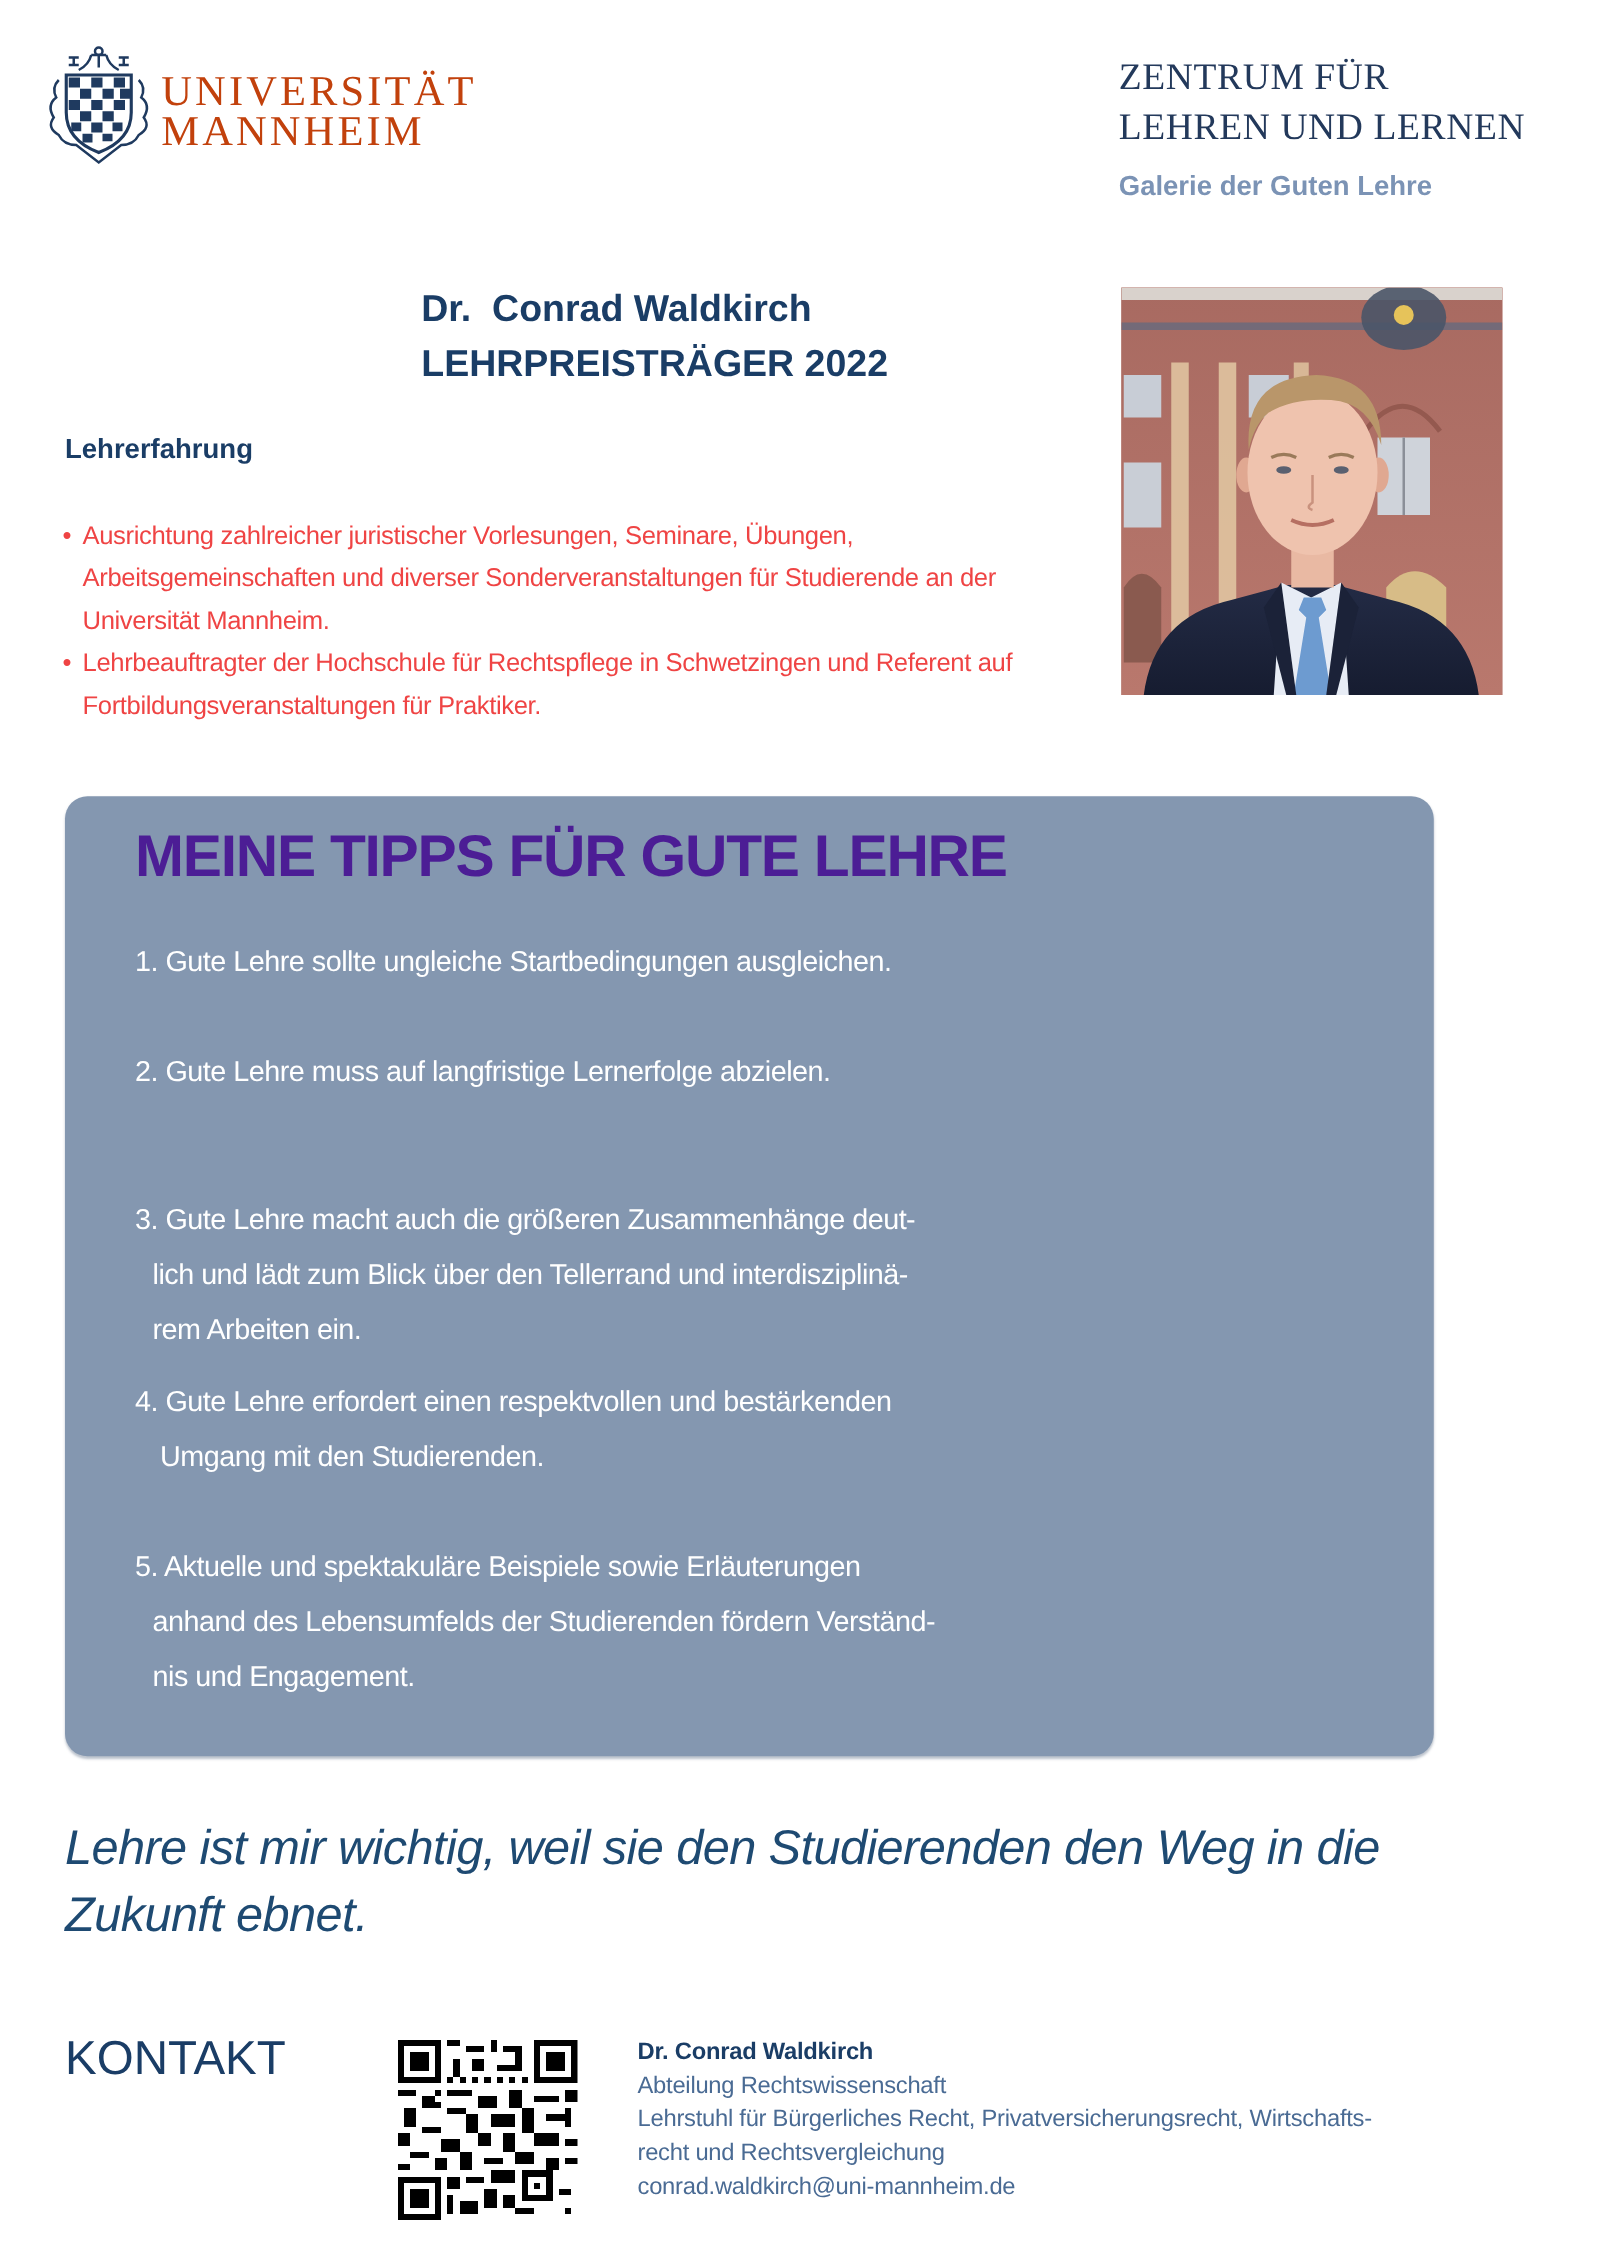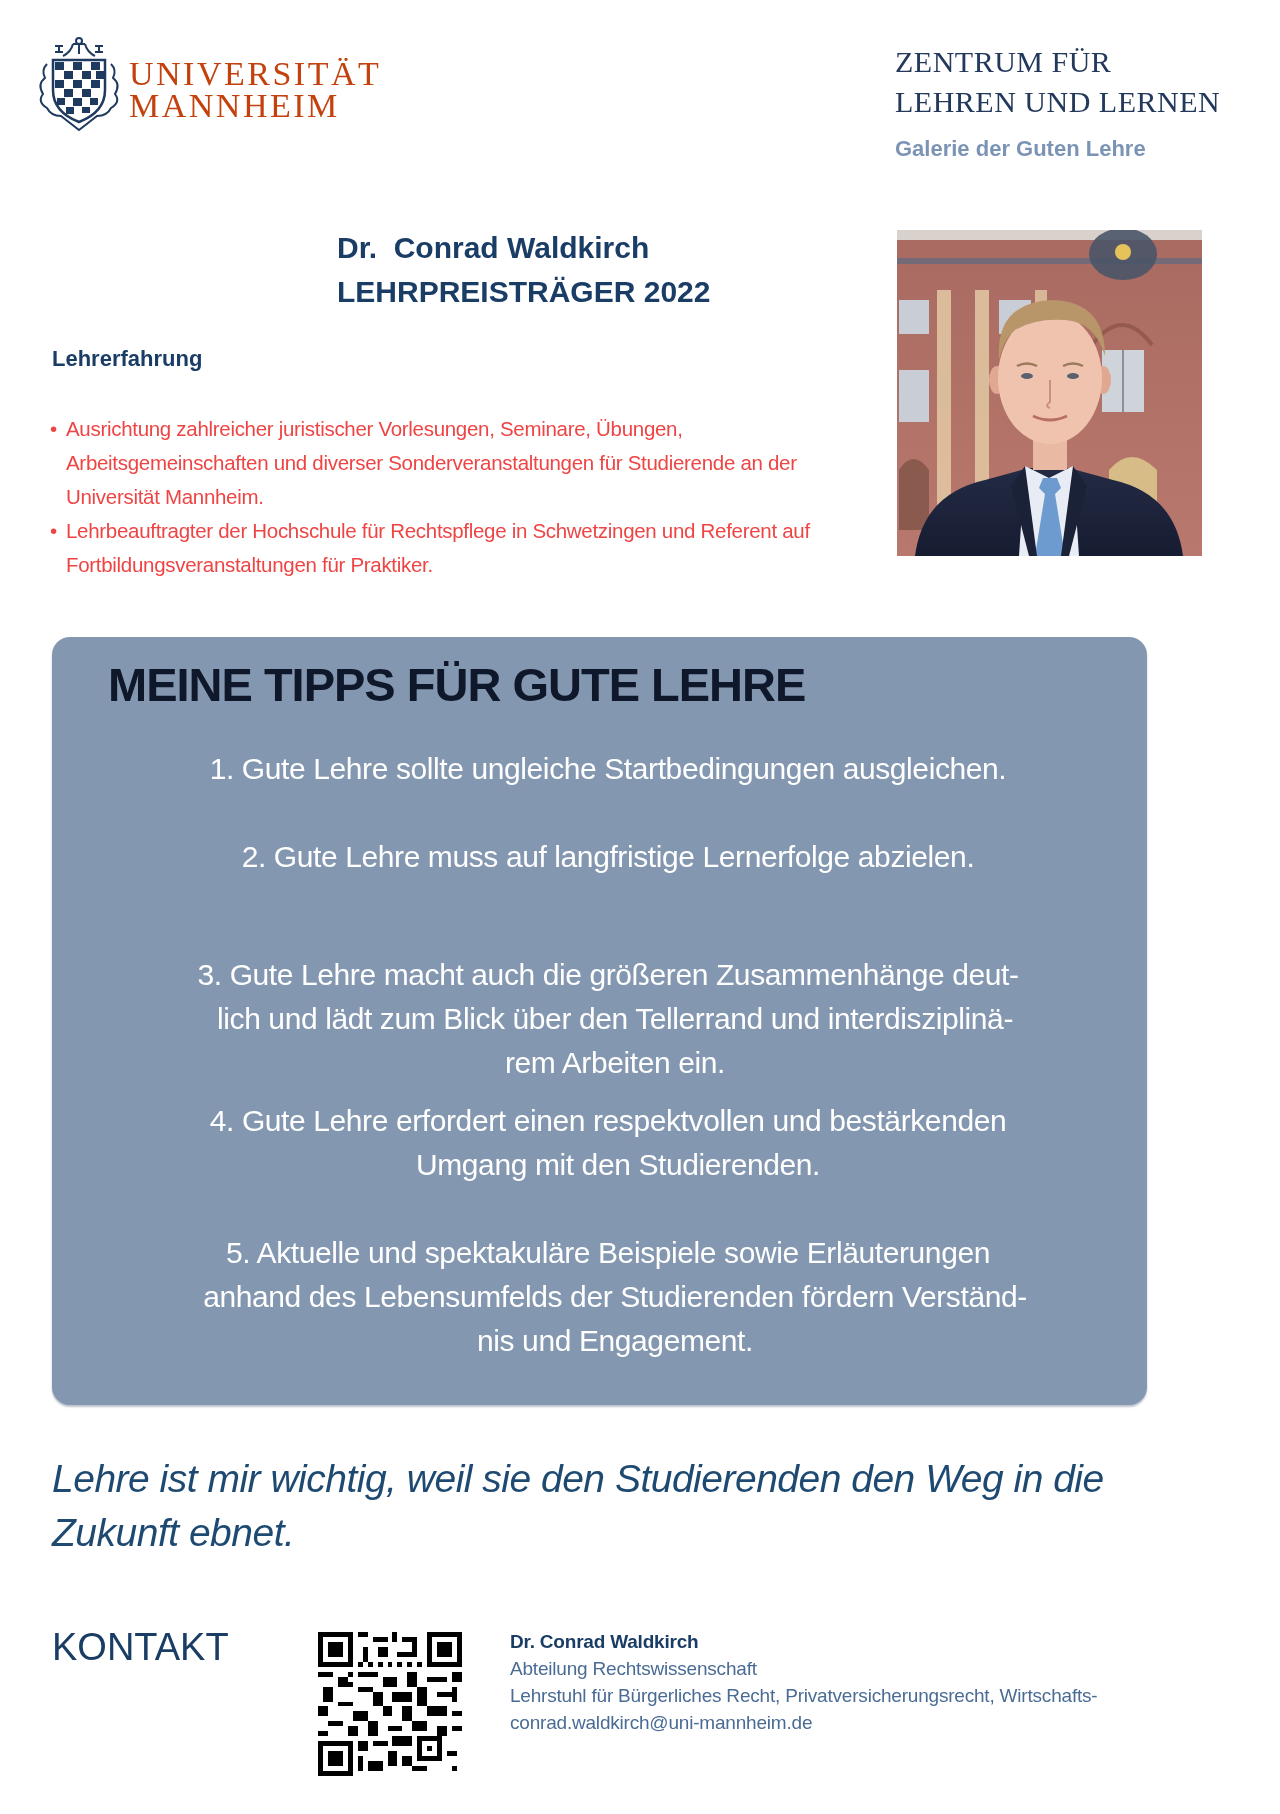--- a/index.html
+++ b/index.html
@@ -27,23 +27,23 @@
   
   .exp-title { left: 52px; top: 346px; color: #1a3d66; font-weight: bold; font-size: 22px; }
   .exp-list { left: 50px; top: 412px; width: 770px; list-style: none; margin: 0; padding: 0;
               font-size: 20.5px; line-height: 34px; color: #ef4444; letter-spacing: -0.3px; }
   .exp-list li { position: relative; padding-left: 16px; }
   .exp-list li::before { content: "•"; position: absolute; left: 0; top: 0; }
 
   
   .tips { left: 52px; top: 637px; width: 1095px; height: 768px; background: #8497b0; border-radius: 18px;
           box-shadow: 0 2px 2px rgba(60,80,110,0.35); }
-  .tips-title { position: absolute; left: 56px; top: 20px; color: #0f172a; font-weight: bold; font-size: 47px;
+  .tips-title { position: absolute; left: 56px; top: 20px; color: #4c1d95; font-weight: bold; font-size: 47px;
                 letter-spacing: -1px; }
-  .tip { position: absolute; left: 56px; width: 1000px; color: #ffffff; font-size: 30px; line-height: 44px; letter-spacing: -0.4px; text-align: center; }
+  .tip { position: absolute; left: 56px; width: 1000px; color: #ffffff; font-size: 23px; line-height: 44px; letter-spacing: -0.4px; }
   .tip .num { display: inline-block; }
   .tip .cont { display: block; padding-left: 14px; }
 
   
   .quote { left: 52px; top: 1452px; width: 1180px; color: #1e4a72; font-style: italic; font-size: 39px; line-height: 54px;
            letter-spacing: -0.5px; }
 
   
   .kontakt { left: 52px; top: 1626px; color: #1a3d66; font-weight: normal; font-size: 38px; }
   .qr { left: 318px; top: 1632px; width: 144px; height: 144px; }
@@ -283,14 +283,15 @@
       <rect x="26" y="24" width="2" height="1"></rect>
       <rect x="27" y="27" width="1" height="1"></rect>
       <rect x="19" y="27" width="3" height="1"></rect>
   </g>
 </svg>
 
 <div class="abs contact">
   <div class="cname">Dr. Conrad Waldkirch</div>
   <div>Abteilung Rechtswissenschaft</div>
   <div>Lehrstuhl für Bürgerliches Recht, Privatversicherungsrecht, Wirtschafts-</div>
+  <div>recht und Rechtsvergleichung</div>
   <div>conrad.waldkirch@uni-mannheim.de</div>
 </div>
 
 </body></html>

